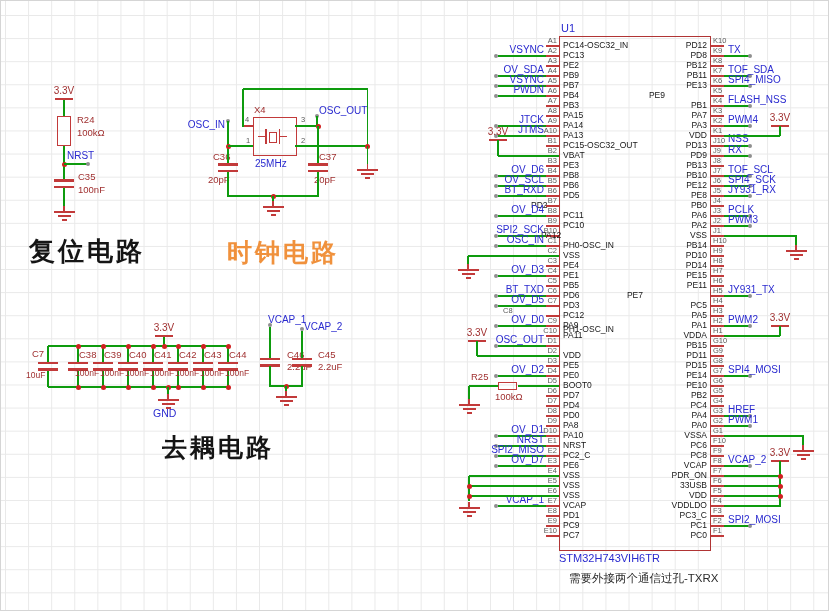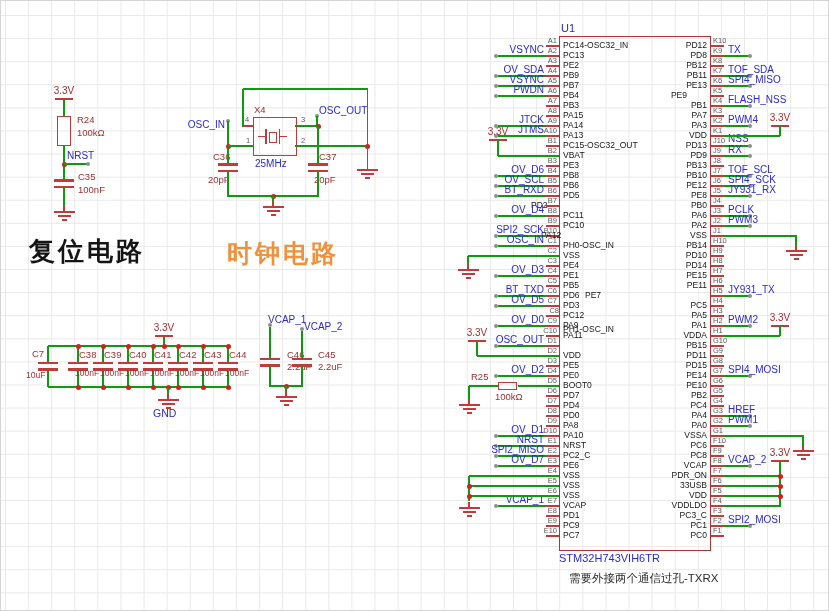--- a/index.html
+++ b/index.html
@@ -14,21 +14,21 @@
     border:1px solid #d5d5d5; box-sizing:border-box;
     font-family:"Liberation Sans",sans-serif;
   }
   .t{position:absolute;white-space:nowrap;font-family:"Liberation Sans",sans-serif;line-height:1.15;}
   .blue{color:#2a2acf;font-size:10px;}
   .mar{color:#a03030;font-size:9.5px;}
   .sm{font-size:8.5px;}
   .pname{color:#161616;font-size:8.5px;}
   .pnum{color:#595959;font-size:7.5px;}
   .cn{font-weight:bold;font-size:26px;color:#151515;letter-spacing:3px;}
-  .orange{color:#f0913c;}
+  .orange{color:#f0913c;font-family:Liberation Serif, serif;}
   .w{position:absolute;background:#0e9b0e;}
   .sym{position:absolute;background:#c23a3a;}
   .box{position:absolute;border:1.5px solid #c23a3a;background:transparent;}
   .dot{position:absolute;width:5px;height:5px;border-radius:50%;background:#d02121;}
   .gdot{position:absolute;width:4.5px;height:4.5px;border-radius:50%;background:#8f8f8f;}
   .icbody{position:absolute;border:1.5px solid #b03434;background:transparent;}
 </style>
 </head>
 <body>
 
@@ -53,20 +53,21 @@
   <div class="t pnum" style="left:300px;top:115px">3</div>
   <div class="t pnum" style="left:244px;top:115px">4</div>
   <div class="t mar" style="left:212px;top:151px">C36</div>
   <div class="t mar" style="left:207px;top:174px">20pF</div>
   <div class="t mar" style="left:318px;top:151px">C37</div>
   <div class="t mar" style="left:313px;top:174px">20pF</div>
   <div class="t cn orange" style="left:226px;top:238px;font-size:25px">时钟电路</div>
 
   <div class="t mar" style="left:145px;top:321px;width:36px;text-align:center;font-size:10px">3.3V</div>
   <div class="t blue" style="left:152px;top:406px;font-size:10.5px">GND</div>
+  <div class="t cn" style="left:161px;top:432px;font-size:25px">去耦电路</div>
 
   <div class="t blue" style="left:267px;top:313px">VCAP_1</div>
   <div class="t blue" style="left:303px;top:320px">VCAP_2</div>
   <div class="t mar" style="left:286px;top:349px">C46</div>
   <div class="t mar" style="left:286px;top:361px">2.2uF</div>
   <div class="t mar" style="left:317px;top:349px">C45</div>
   <div class="t mar" style="left:317px;top:361px">2.2uF</div>
 
   <div class="icbody" style="left:558px;top:35px;width:150px;height:513px"></div>
   <div class="t blue" style="left:560px;top:21px;font-size:11px">U1</div>
@@ -338,21 +339,21 @@
     <div class="w" style="left:497px;top:294.25px;width:48px;height:1.5px"></div>
     <div class="gdot" style="left:492.75px;top:292.75px"></div>
     <div class="t blue" style="left:413px;top:282.5px;width:130px;text-align:right">BT_TXD</div>
     <div class="sym" style="left:545px;top:304.25px;width:13px;height:1.5px"></div>
     <div class="t pnum" style="left:516px;top:295.5px;width:40px;text-align:right">C7</div>
     <div class="t pname" style="left:562px;top:300px">PD3</div>
     <div class="w" style="left:497px;top:304.25px;width:48px;height:1.5px"></div>
     <div class="gdot" style="left:492.75px;top:302.75px"></div>
     <div class="t blue" style="left:413px;top:292.5px;width:130px;text-align:right">OV_D5</div>
     <div class="sym" style="left:545px;top:314.25px;width:13px;height:1.5px"></div>
-    <div class="t pnum" style="left:518px;top:305.5px;width:40px;text-align:right">C8</div>
+    <div class="t pnum" style="left:502px;top:305.5px;width:40px;text-align:left">C8</div>
     <div class="t pname" style="left:562px;top:310px">PC12</div>
     <div class="sym" style="left:545px;top:324.25px;width:13px;height:1.5px"></div>
     <div class="t pnum" style="left:516px;top:315.5px;width:40px;text-align:right">C9</div>
     <div class="t pname" style="left:562px;top:320px">PA9</div>
     <div class="w" style="left:497px;top:324.25px;width:48px;height:1.5px"></div>
     <div class="gdot" style="left:492.75px;top:322.75px"></div>
     <div class="t blue" style="left:413px;top:312.5px;width:130px;text-align:right">OV_D0</div>
     <div class="sym" style="left:545px;top:334.25px;width:13px;height:1.5px"></div>
     <div class="t pnum" style="left:516px;top:325.5px;width:40px;text-align:right">C10</div>
     <div class="t pname" style="left:562px;top:330px">PA11</div>
@@ -456,21 +457,21 @@
     <div class="gdot" style="left:746.75px;top:72.75px"></div>
     <div class="t blue" style="left:727px;top:62.5px">TOF_SDA</div>
     <div class="sym" style="left:710px;top:84.25px;width:13px;height:1.5px"></div>
     <div class="t pnum" style="left:712px;top:75.5px;width:40px">K6</div>
     <div class="t pname" style="left:576px;top:80px;width:130px;text-align:right">PE13</div>
     <div class="w" style="left:723px;top:84.25px;width:27px;height:1.5px"></div>
     <div class="gdot" style="left:746.75px;top:82.75px"></div>
     <div class="t blue" style="left:727px;top:72.5px">SPI4_MISO</div>
     <div class="sym" style="left:710px;top:94.25px;width:13px;height:1.5px"></div>
     <div class="t pnum" style="left:712px;top:85.5px;width:40px">K5</div>
-    <div class="t pname" style="left:556px;top:90px;width:130px;text-align:right">PE9</div>
+    <div class="t pname" style="left:591px;top:90px;width:130px;text-align:center">PE9</div>
     <div class="sym" style="left:710px;top:104.25px;width:13px;height:1.5px"></div>
     <div class="t pnum" style="left:712px;top:95.5px;width:40px">K4</div>
     <div class="t pname" style="left:576px;top:100px;width:130px;text-align:right">PB1</div>
     <div class="w" style="left:723px;top:104.25px;width:27px;height:1.5px"></div>
     <div class="gdot" style="left:746.75px;top:102.75px"></div>
     <div class="t blue" style="left:727px;top:92.5px">FLASH_NSS</div>
     <div class="sym" style="left:710px;top:114.25px;width:13px;height:1.5px"></div>
     <div class="t pnum" style="left:712px;top:105.5px;width:40px">K3</div>
     <div class="t pname" style="left:576px;top:110px;width:130px;text-align:right">PA7</div>
     <div class="sym" style="left:710px;top:124.25px;width:13px;height:1.5px"></div>
@@ -543,21 +544,21 @@
     <div class="t pnum" style="left:712px;top:255.5px;width:40px">H8</div>
     <div class="t pname" style="left:576px;top:260px;width:130px;text-align:right">PD14</div>
     <div class="sym" style="left:710px;top:274.25px;width:13px;height:1.5px"></div>
     <div class="t pnum" style="left:712px;top:265.5px;width:40px">H7</div>
     <div class="t pname" style="left:576px;top:270px;width:130px;text-align:right">PE15</div>
     <div class="sym" style="left:710px;top:284.25px;width:13px;height:1.5px"></div>
     <div class="t pnum" style="left:712px;top:275.5px;width:40px">H6</div>
     <div class="t pname" style="left:576px;top:280px;width:130px;text-align:right">PE11</div>
     <div class="sym" style="left:710px;top:294.25px;width:13px;height:1.5px"></div>
     <div class="t pnum" style="left:712px;top:285.5px;width:48px">H5</div>
-    <div class="t pname" style="left:584px;top:290px;width:130px;text-align:left">PE7</div>
+    <div class="t pname" style="left:569px;top:290px;width:130px;text-align:center">PE7</div>
     <div class="w" style="left:723px;top:294.25px;width:27px;height:1.5px"></div>
     <div class="gdot" style="left:746.75px;top:292.75px"></div>
     <div class="t blue" style="left:727px;top:282.5px">JY931_TX</div>
     <div class="sym" style="left:710px;top:304.25px;width:13px;height:1.5px"></div>
     <div class="t pnum" style="left:712px;top:295.5px;width:40px">H4</div>
     <div class="t pname" style="left:576px;top:300px;width:130px;text-align:right">PC5</div>
     <div class="sym" style="left:710px;top:314.25px;width:13px;height:1.5px"></div>
     <div class="t pnum" style="left:712px;top:305.5px;width:40px">H3</div>
     <div class="t pname" style="left:576px;top:310px;width:130px;text-align:right">PA5</div>
     <div class="sym" style="left:710px;top:324.25px;width:13px;height:1.5px"></div>

